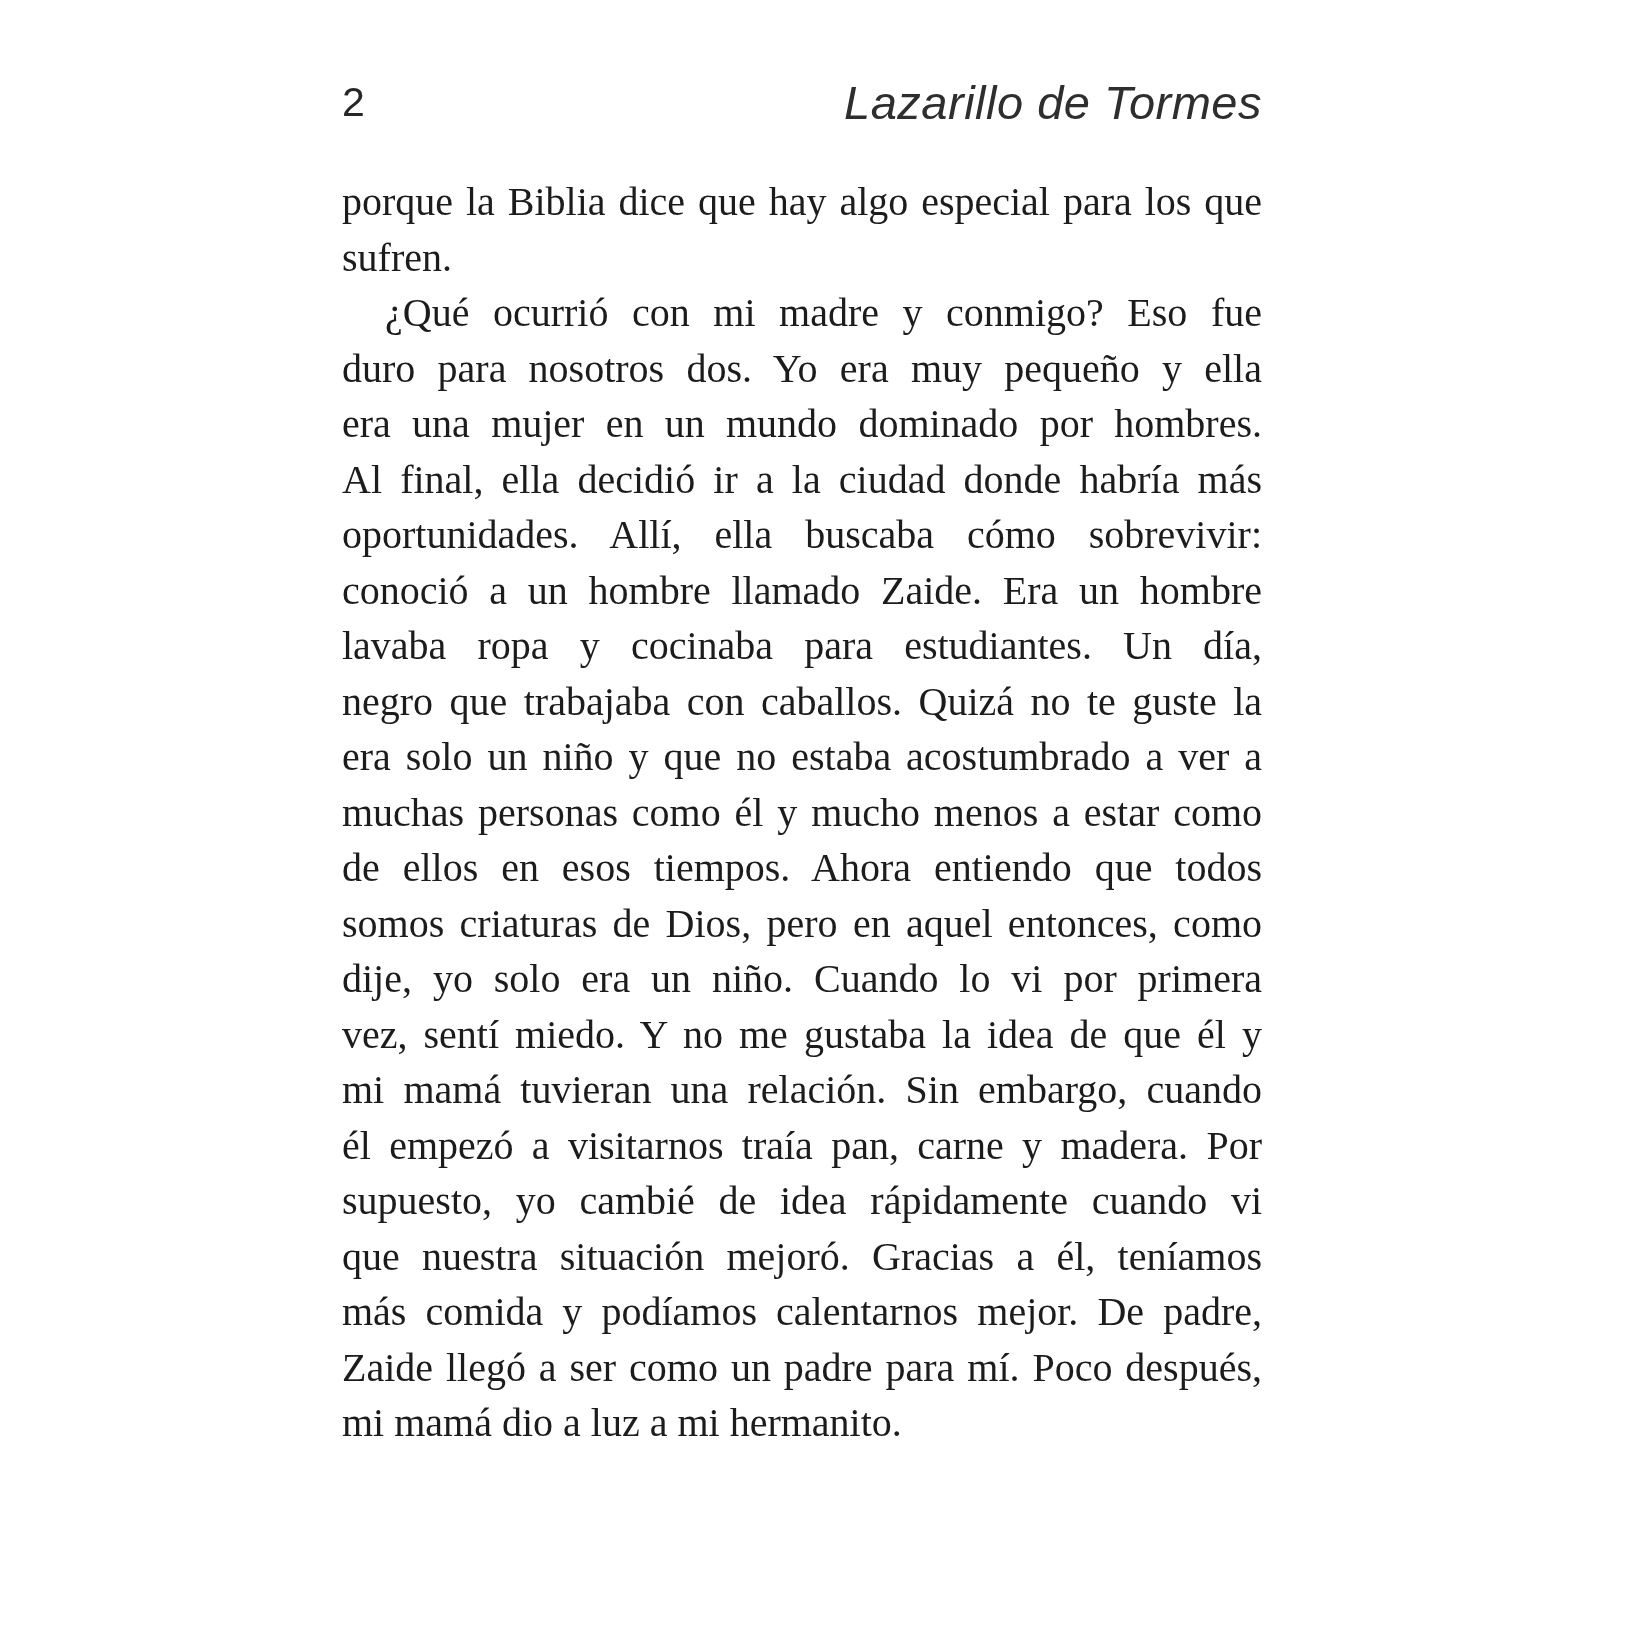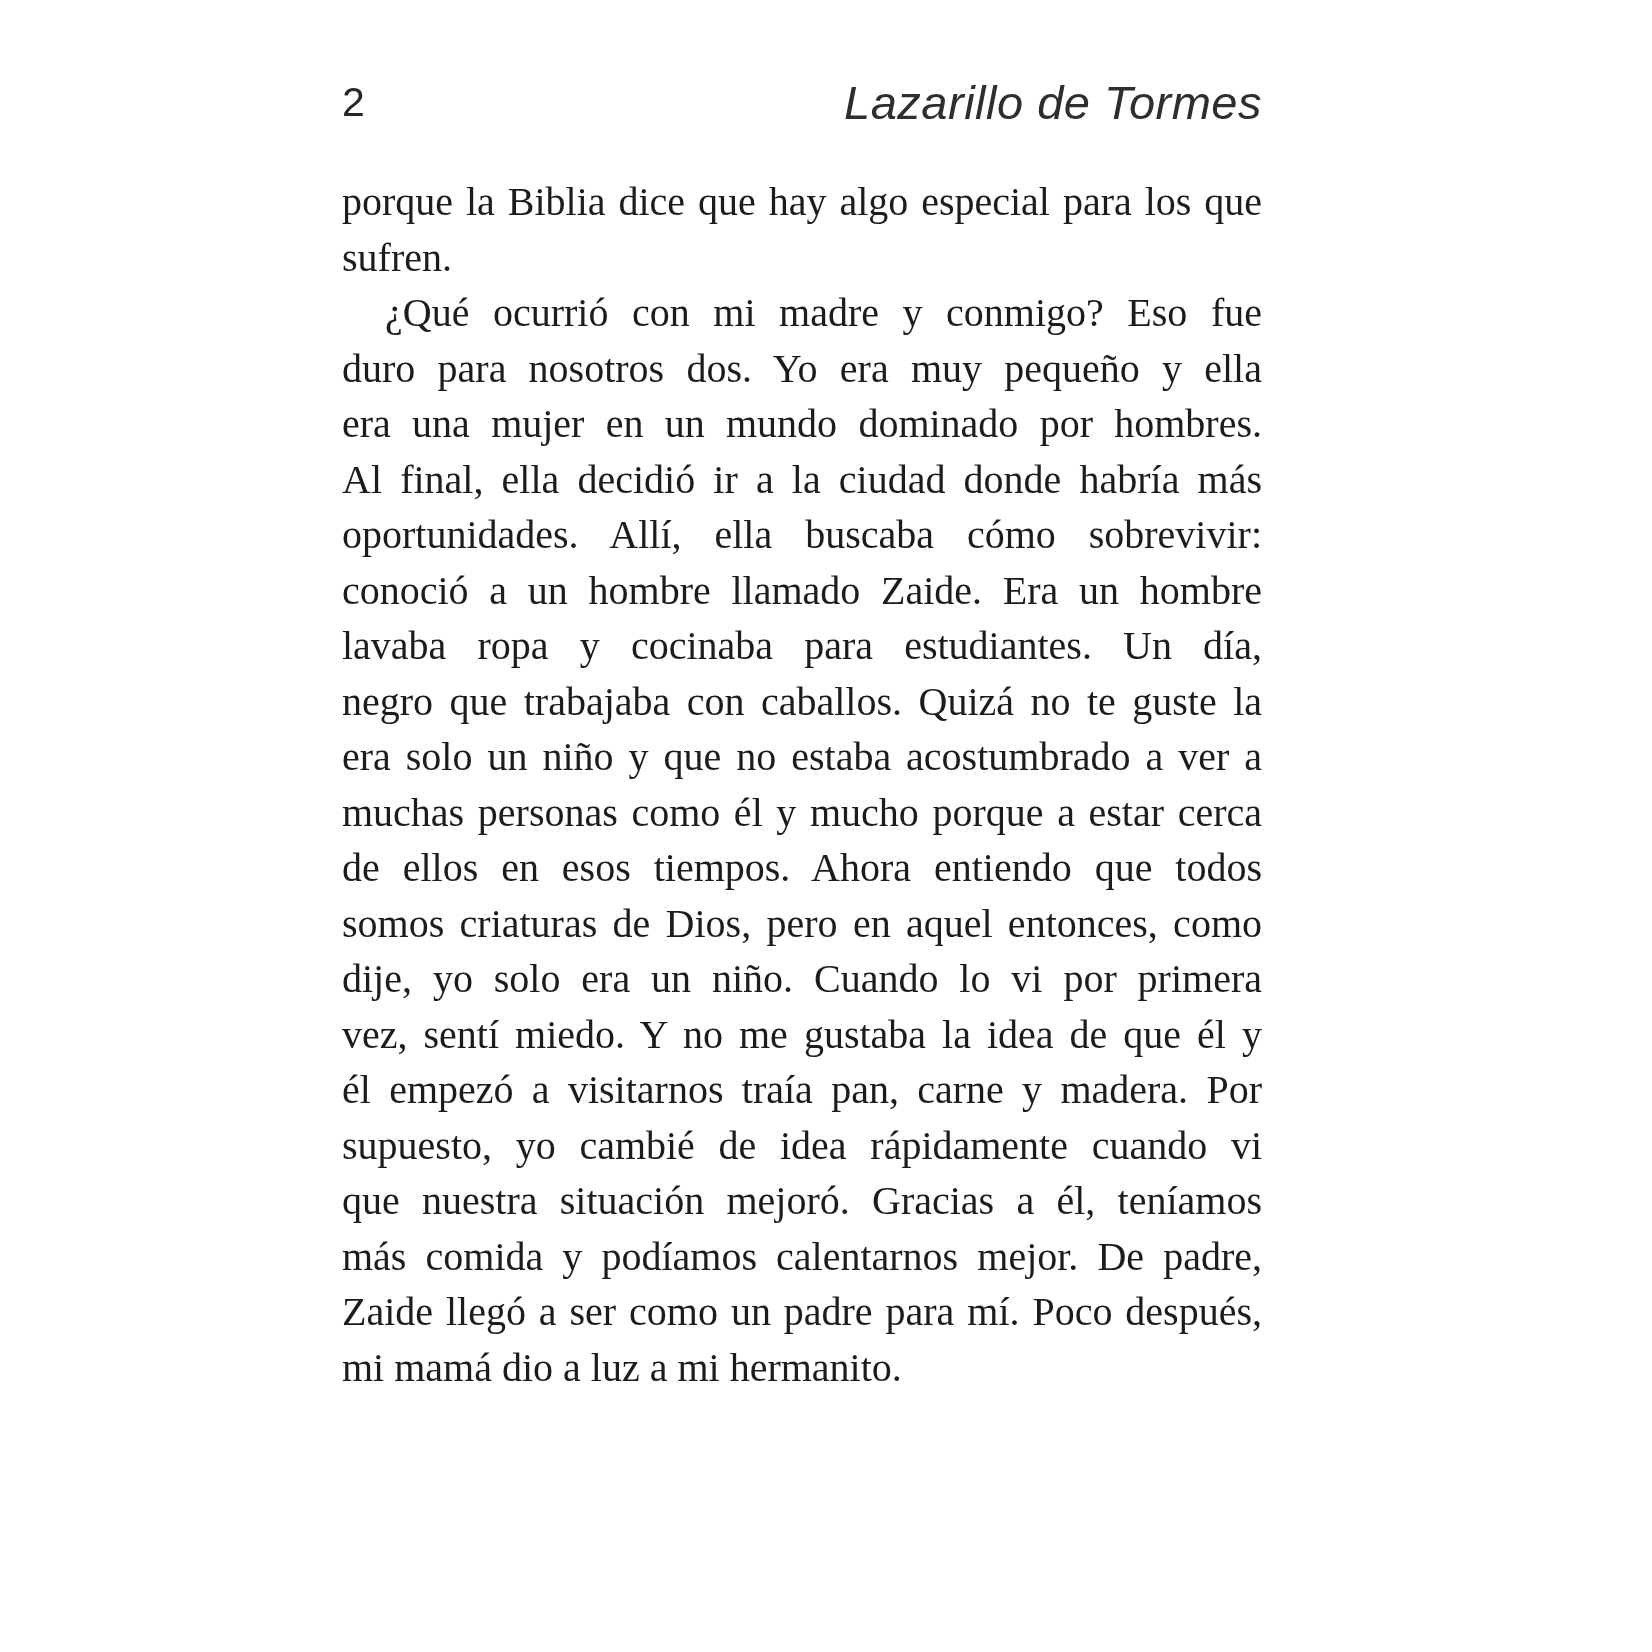--- a/index.html
+++ b/index.html
@@ -77,25 +77,26 @@
     <div class="line para-end">sufren.</div>
     <div class="line indent">¿Qué ocurrió con mi madre y conmigo? Eso fue</div>
     <div class="line">duro para nosotros dos. Yo era muy pequeño y ella</div>
     <div class="line">era una mujer en un mundo dominado por hombres.</div>
     <div class="line">Al final, ella decidió ir a la ciudad donde habría más</div>
     <div class="line">oportunidades. Allí, ella buscaba cómo sobrevivir:</div>
     <div class="line">conoció a un hombre llamado Zaide. Era un hombre</div>
     <div class="line">lavaba ropa y cocinaba para estudiantes. Un día,</div>
     <div class="line">negro que trabajaba con caballos. Quizá no te guste la</div>
     <div class="line">era solo un niño y que no estaba acostumbrado a ver a</div>
-    <div class="line">muchas personas como él y mucho porque a estar cerca</div>
+    <div class="line">muchas personas como él y mucho menos a estar como</div>
     <div class="line">de ellos en esos tiempos. Ahora entiendo que todos</div>
     <div class="line">somos criaturas de Dios, pero en aquel entonces, como</div>
     <div class="line">dije, yo solo era un niño. Cuando lo vi por primera</div>
     <div class="line">vez, sentí miedo. Y no me gustaba la idea de que él y</div>
+    <div class="line">mi mamá tuvieran una relación. Sin embargo, cuando</div>
     <div class="line">él empezó a visitarnos traía pan, carne y madera. Por</div>
     <div class="line">supuesto, yo cambié de idea rápidamente cuando vi</div>
     <div class="line">que nuestra situación mejoró. Gracias a él, teníamos</div>
     <div class="line">más comida y podíamos calentarnos mejor. De padre,</div>
     <div class="line">Zaide llegó a ser como un padre para mí. Poco después,</div>
     <div class="line para-end">mi mamá dio a luz a mi hermanito.</div>
   </main>
 
 </div>
 

